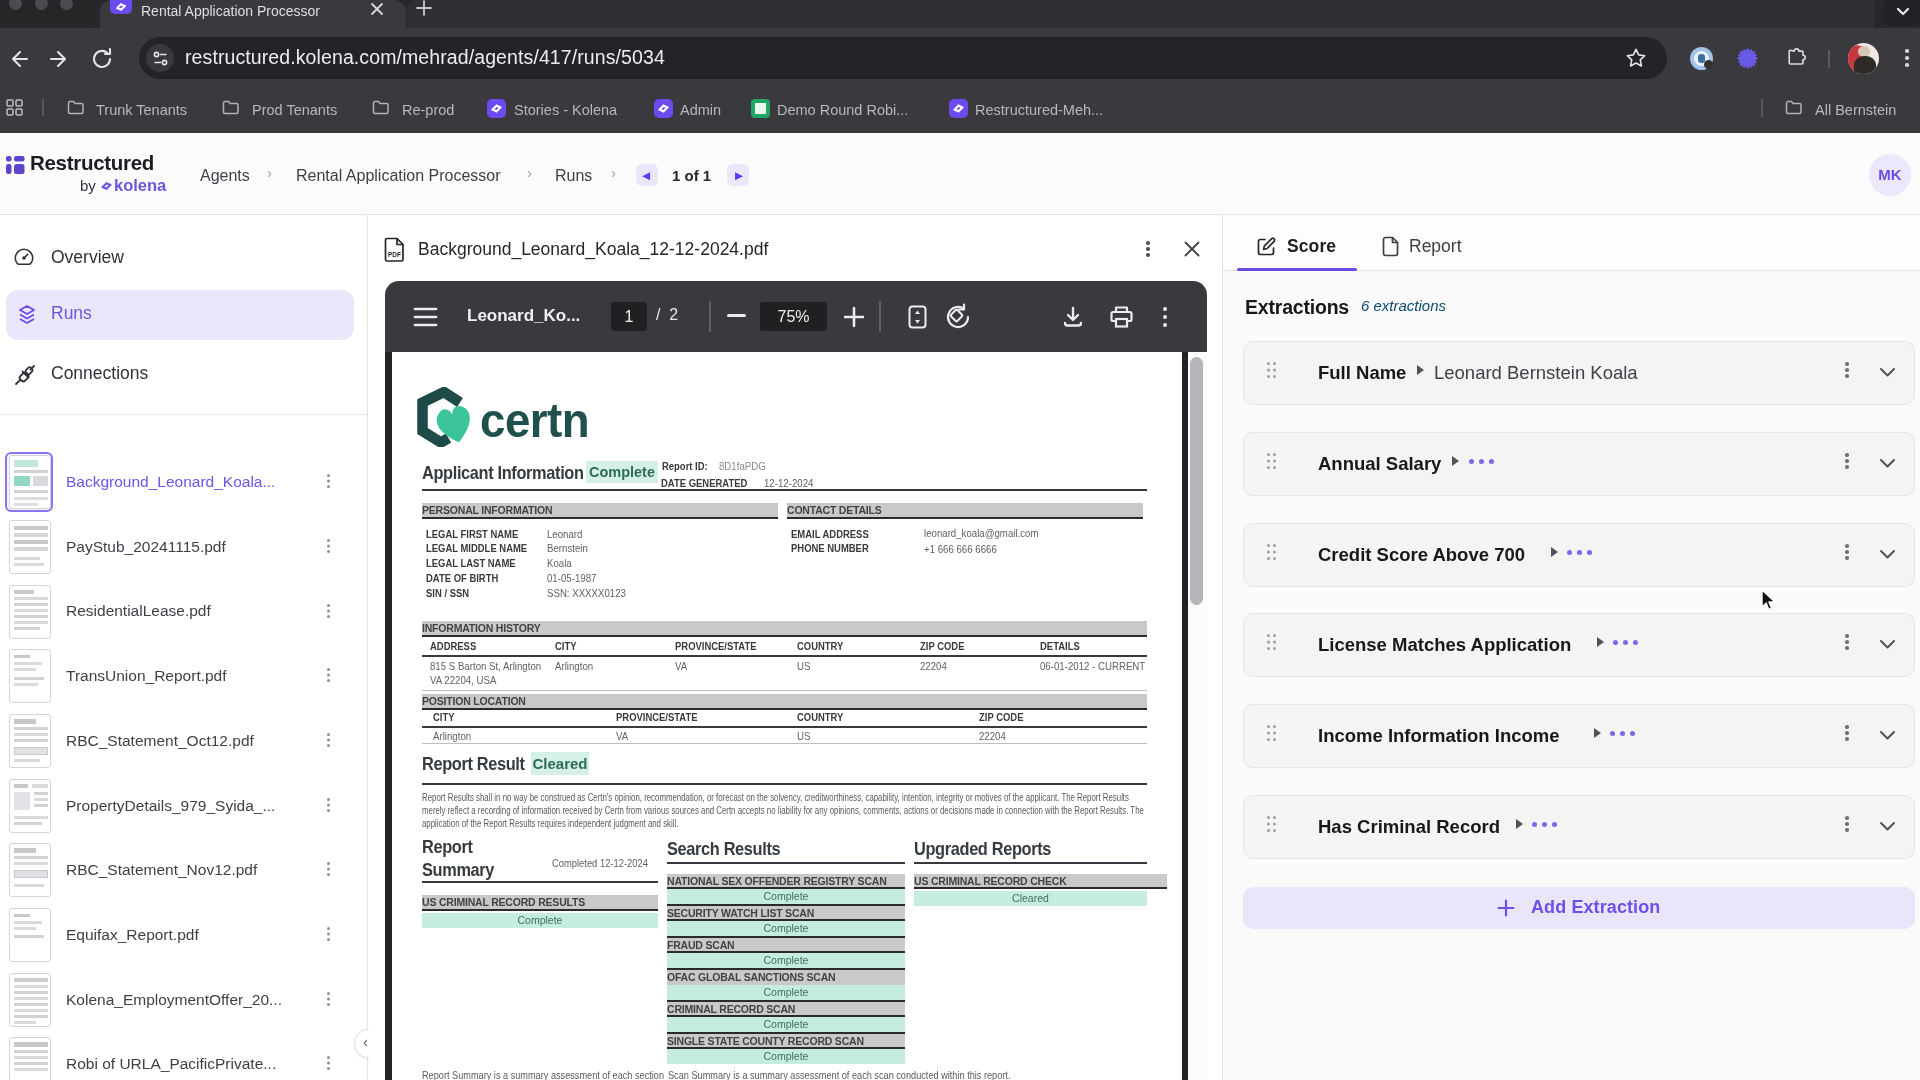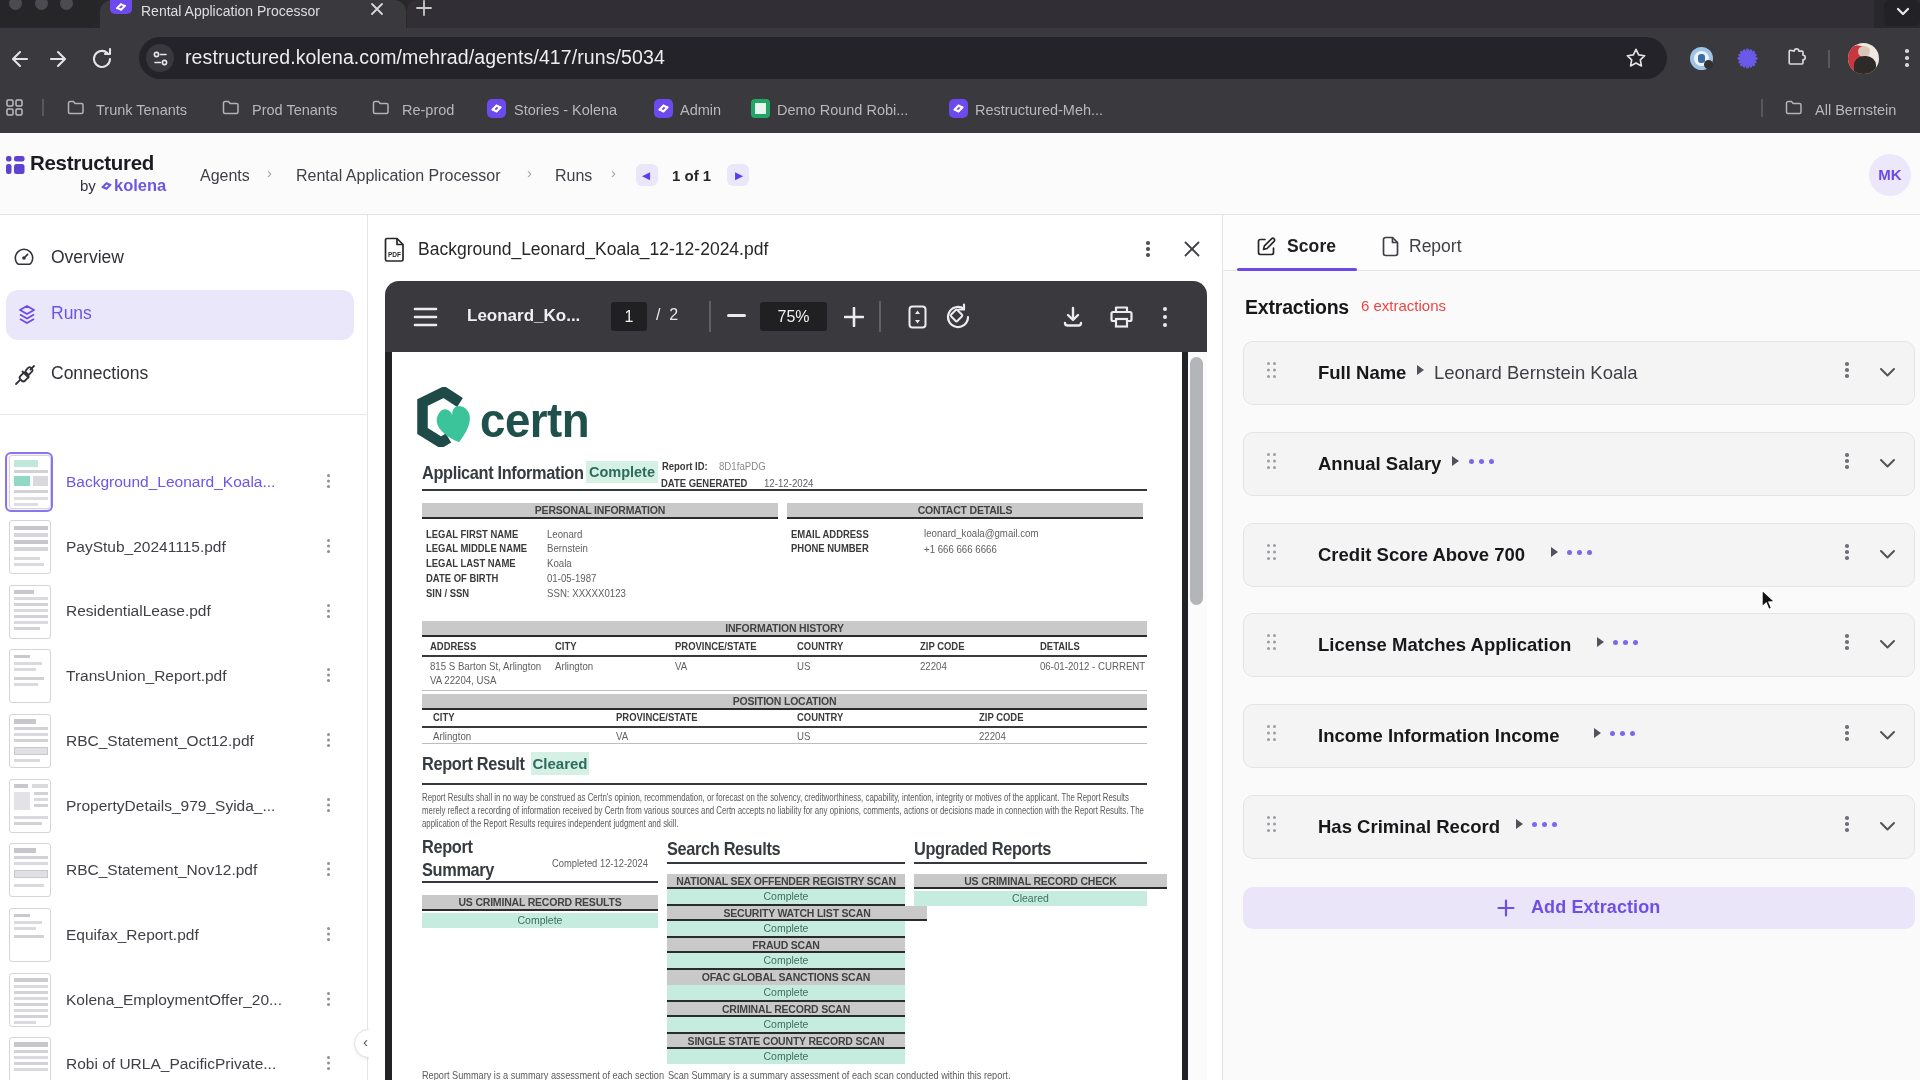--- a/index.html
+++ b/index.html
@@ -21,21 +21,21 @@
   
   #sidebar { left:0; top:215px; width:368px; height:865px; background:#fff;
     border-right:1px solid #e4e4e7; }
   .navtxt { font-size:17.5px; color:#31313a; }
   .file { font-size:15.5px; color:#3f3f46; }
   .thumb { width:42px; height:54px; background:#fff; border:1px solid #d4d4d9;
     border-radius:3px; }
   
   #center { left:369px; top:215px; width:852px; height:865px; background:#fff; }
   .gbar { background:#c9c9c9; border-bottom:2px solid #2b2b2b; color:#424242;
-    font-weight:bold; font-size:10.5px; text-align:center; letter-spacing:-0.2px; }
+    font-weight:bold; font-size:10.5px; text-align:left; letter-spacing:-0.2px; }
   .mint { background:#d5f0e4; color:#2d6b5c; font-weight:bold; }
   .pdlbl { font-size:10.5px; color:#3a3a3a; font-weight:bold; transform:scaleX(0.9); transform-origin:0 0; white-space:nowrap; }
   .pdval { font-size:10.5px; color:#606060; transform:scaleX(0.92); transform-origin:0 0; white-space:nowrap; }
   .h2pdf { font-size:19px; font-weight:bold; color:#363b40; letter-spacing:-0.4px; transform:scaleX(0.86); transform-origin:0 0; white-space:nowrap; }
   
   #rightpanel { left:1222px; top:215px; width:698px; height:865px; background:#fafafa; }
   .card { position:absolute; left:21px; width:693px; height:64px; background:#f4f4f5;
     border:1px solid #e4e4e7; border-radius:10px; }
   .ctitle { font-size:18.5px; font-weight:bold; color:#18181b; }
   .cval { font-size:18.5px; color:#3f3f46; }
@@ -458,21 +458,21 @@
 <div class="abs pdval" style="left:552px;top:858px;font-size:10.2px;">Completed 12-12-2024</div>
 <div class="abs" style="left:422px;top:881px;width:236px;height:1.5px;background:#35393d;"></div>
 <div class="abs gbar" style="left:422px;top:895px;width:236px;height:16px;line-height:15px;border-bottom:2px solid #2b2b2b;font-size:10.5px;">US CRIMINAL RECORD RESULTS</div>
 <div class="abs" style="left:422px;top:913px;width:236px;height:15px;background:#c6ecdf;color:#3d6f60;font-size:10.5px;text-align:center;line-height:15px;">Complete</div>
 
 <div class="abs h2pdf" style="left:667px;top:838px;">Search Results</div>
 <div class="abs" style="left:667px;top:862px;width:238px;height:1.5px;background:#35393d;"></div>
 <div class="abs gbar" style="left:667px;top:874px;width:238px;height:15px;line-height:14px;font-size:10.5px;">NATIONAL SEX OFFENDER REGISTRY SCAN</div>
 <div class="abs" style="left:667px;top:889px;width:238px;height:15px;background:#c6ecdf;color:#3d6f60;font-size:10.5px;text-align:center;line-height:15px;">Complete</div>
 <div class="abs" style="left:667px;top:904px;width:238px;height:2px;background:#2b2b2b;"></div>
-<div class="abs gbar" style="left:667px;top:906px;width:260px;height:15px;line-height:14px;font-size:10.5px;">SECURITY WATCH LIST SCAN</div>
+<div class="abs gbar" style="left:667px;top:906px;width:238px;height:15px;line-height:14px;font-size:10.5px;">SECURITY WATCH LIST SCAN</div>
 <div class="abs" style="left:667px;top:921px;width:238px;height:15px;background:#c6ecdf;color:#3d6f60;font-size:10.5px;text-align:center;line-height:15px;">Complete</div>
 <div class="abs" style="left:667px;top:936px;width:238px;height:2px;background:#2b2b2b;"></div>
 <div class="abs gbar" style="left:667px;top:938px;width:238px;height:15px;line-height:14px;font-size:10.5px;">FRAUD SCAN</div>
 <div class="abs" style="left:667px;top:953px;width:238px;height:15px;background:#c6ecdf;color:#3d6f60;font-size:10.5px;text-align:center;line-height:15px;">Complete</div>
 <div class="abs" style="left:667px;top:968px;width:238px;height:2px;background:#2b2b2b;"></div>
 <div class="abs gbar" style="left:667px;top:970px;width:238px;height:23px;line-height:14px;font-size:10.5px;">OFAC GLOBAL SANCTIONS SCAN</div>
 <div class="abs" style="left:667px;top:985px;width:238px;height:15px;background:#c6ecdf;color:#3d6f60;font-size:10.5px;text-align:center;line-height:15px;">Complete</div>
 <div class="abs" style="left:667px;top:1000px;width:238px;height:2px;background:#2b2b2b;"></div>
 <div class="abs gbar" style="left:667px;top:1002px;width:238px;height:15px;line-height:14px;font-size:10.5px;">CRIMINAL RECORD SCAN</div>
 <div class="abs" style="left:667px;top:1017px;width:238px;height:15px;background:#c6ecdf;color:#3d6f60;font-size:10.5px;text-align:center;line-height:15px;">Complete</div>
@@ -497,21 +497,21 @@
   </svg>
 <div class="abs" style="left:1287px;top:236px;font-size:17.5px;font-weight:bold;color:#202024;letter-spacing:0.1px;">Score</div>
 <div class="abs" style="left:1237px;top:268px;width:120px;height:3px;background:#6d4ae8;border-radius:2px;"></div>
 <svg class="abs" style="left:1381px;top:236px;" width="19" height="21" viewBox="0 0 19 21">
     <path d="M2.5 3.5 a2 2 0 0 1 2 -2 h7 l5 5 v11 a2 2 0 0 1 -2 2 h-10 a2 2 0 0 1 -2 -2 Z" stroke="#3f3f46" stroke-width="1.7" fill="none" stroke-linejoin="round"></path>
     <path d="M11.5 1.5 V6.5 H16.5" stroke="#3f3f46" stroke-width="1.7" fill="none" stroke-linejoin="round"></path>
   </svg>
 <div class="abs" style="left:1409px;top:236px;font-size:17.5px;color:#3f3f46;">Report</div>
 
 <div class="abs" style="left:1245px;top:296px;font-size:19.5px;font-weight:bold;color:#18181b;letter-spacing:-0.2px;">Extractions</div>
-<div class="abs" style="left:1361px;top:297px;font-size:15px;color:#ef4444;">6 extractions</div>
+<div class="abs" style="left:1361px;top:297px;font-size:15px;font-style:italic;color:#0c4a6e;">6 extractions</div>
 
 <div class="card" style="left:1243px;top:341px;width:672px;"></div>
 <div class="abs" style="left:1267px;top:362px;width:3px;height:3px;border-radius:50%;background:#9d9da3;box-shadow:6px 0 0 #9d9da3, 0 6.5px 0 #9d9da3, 6px 6.5px 0 #9d9da3, 0 13px 0 #9d9da3, 6px 13px 0 #9d9da3;"></div>
 <div class="abs ctitle" style="left:1318px;top:362px;">Full Name</div>
 <div class="abs" style="left:1417px;top:365px;width:0;height:0;border-left:7px solid #52525b;border-top:5px solid transparent;border-bottom:5px solid transparent;"></div>
 <div class="abs cval" style="left:1434px;top:362px;">Leonard Bernstein Koala</div>
 <div class="abs" style="left:1845px;top:362px;width:3.5px;height:3.5px;border-radius:50%;background:#71717a;box-shadow:0 6px 0 #71717a, 0 12px 0 #71717a;"></div>
 <svg class="abs" style="left:1879px;top:367px;" width="17" height="11" viewBox="0 0 17 11">
     <path d="M2 2 L8.5 8.5 L15 2" stroke="#52525b" stroke-width="2" fill="none" stroke-linecap="round" stroke-linejoin="round"></path>
   </svg>

